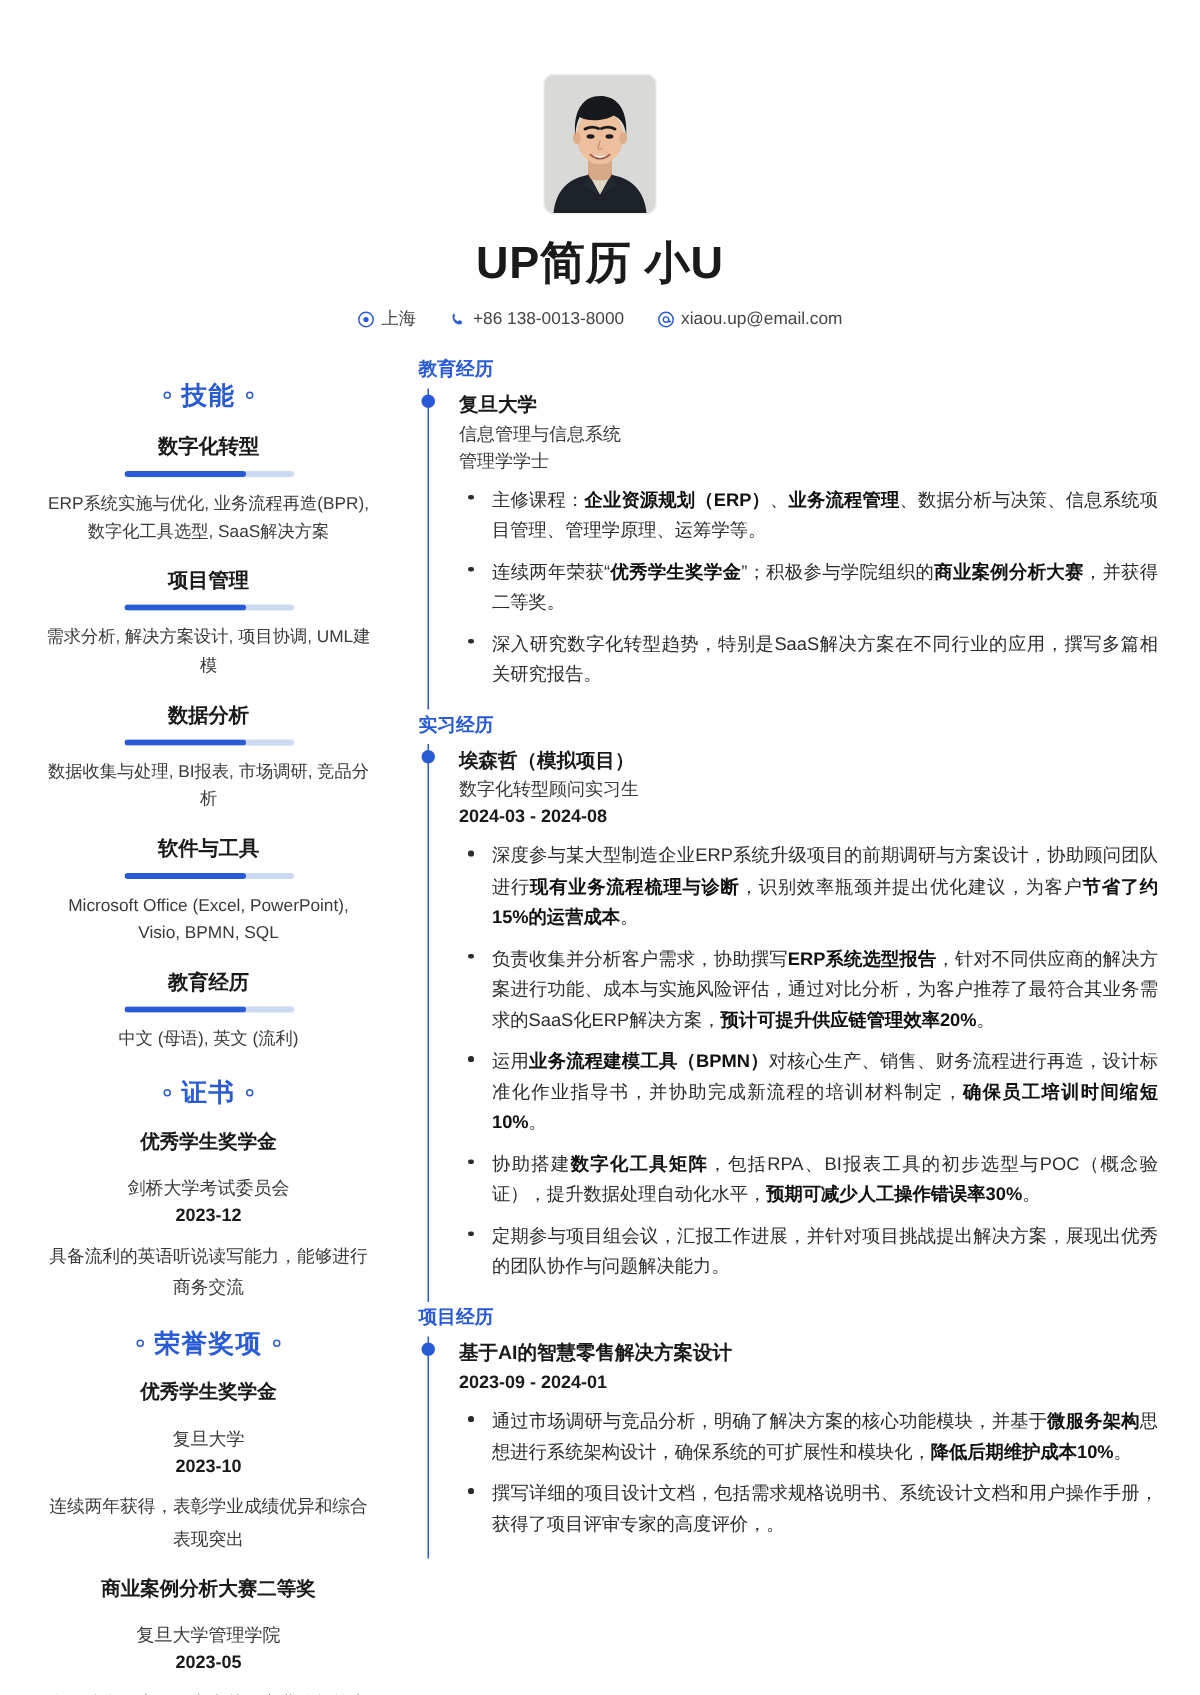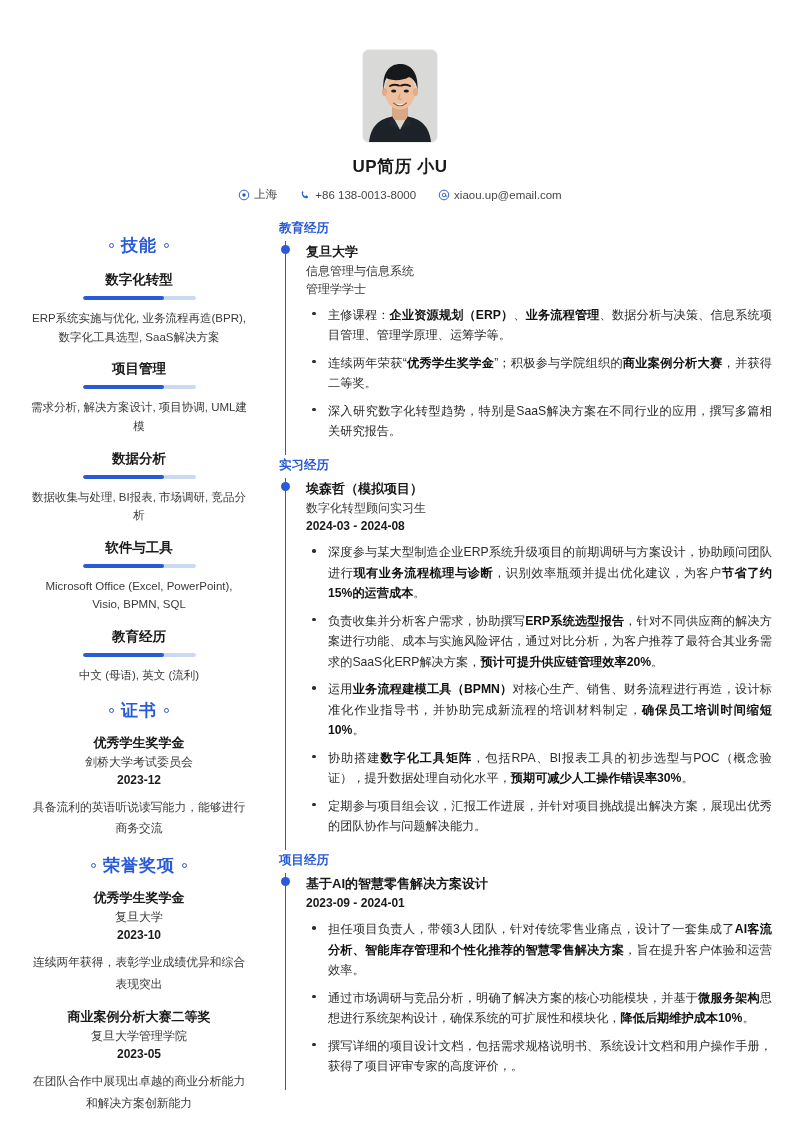--- a/index.html
+++ b/index.html
@@ -27,21 +27,21 @@
     height: 92px;
     margin: 0 auto;
     border-radius: 6px;
     overflow: hidden;
     background: #d8d8d6;
     position: relative;
     box-shadow: 0 0 0 1px rgba(0,0,0,0.06);
   }
   .avatar svg { display:block; width:100%; height:100%; }
   .name {
-    font-size: 17px;
+    font-size: 30px;
     font-weight: bold;
     color: #1a1a1a;
     margin-top: 13px;
     letter-spacing: 0.5px;
   }
   .contact {
     margin-top: 9px;
     font-size: 11.5px;
     color: #444;
     display: flex;
@@ -131,21 +131,21 @@
     text-align: center;
     font-size: 13px;
     font-weight: bold;
     color: #1a1a1a;
     margin-top: 12px;
   }
   .lblock-sub {
     text-align: center;
     font-size: 12px;
     color: #3a3a3a;
-    margin-top: 2px;
+    margin-top: 14px;
   }
   .lblock-date {
     text-align: center;
     font-size: 12px;
     font-weight: bold;
     color: #1a1a1a;
     margin-top: 2px;
   }
   .lblock-desc {
     text-align: center;
@@ -410,21 +410,20 @@
         </div>
       </div>
 
       <div class="rsec">
         <div class="rsec-title">项目经历</div>
         <div class="timeline">
           <span class="tl-dot"></span>
           <div class="entry-org">基于AI的智慧零售解决方案设计</div>
           <div class="entry-date">2023-09 - 2024-01</div>
           <ul class="bullets" id="proj-bullets">
-              <li>担任项目负责人，带领3人团队，针对传统零售业痛点，设计了一套集成了<b>AI客流分析、智能库存管理和个性化推荐的智慧零售解决方案</b>，旨在提升客户体验和运营效率。</li>
               <li>通过市场调研与竞品分析，明确了解决方案的核心功能模块，并基于<b>微服务架构</b>思想进行系统架构设计，确保系统的可扩展性和模块化，<b>降低后期维护成本10%</b>。</li>
               <li>撰写详细的项目设计文档，包括需求规格说明书、系统设计文档和用户操作手册，获得了项目评审专家的高度评价，。</li>
             </ul>
         </div>
       </div>
 
     </div>
   </div>
 </div>
 

